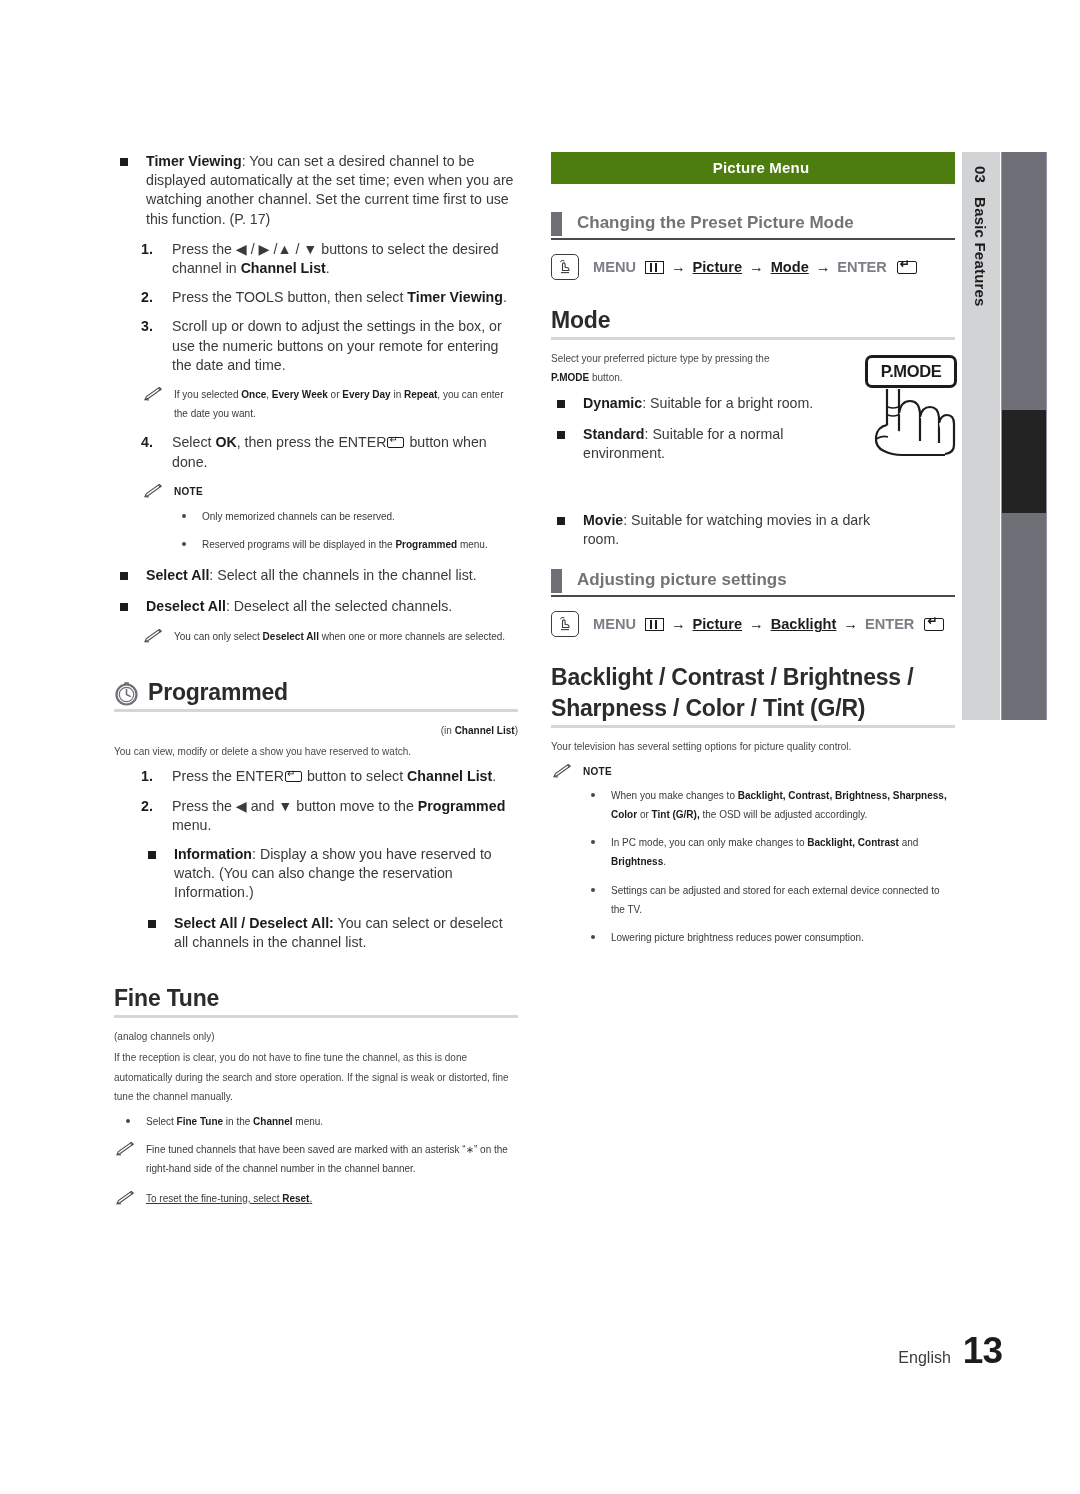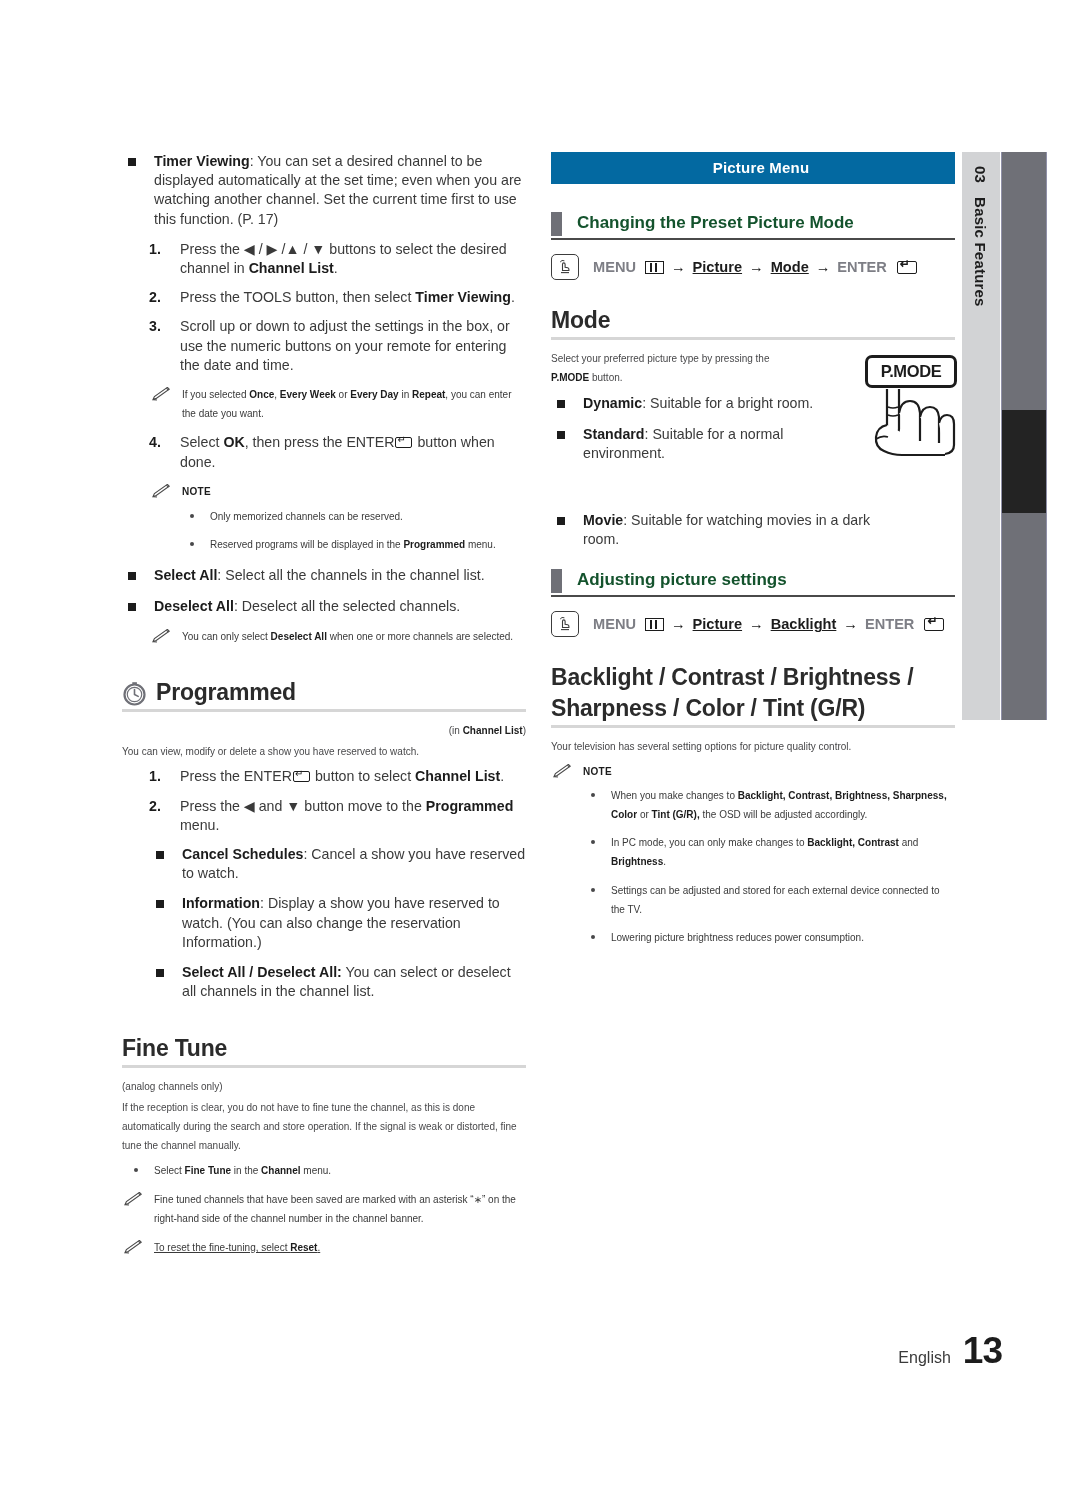--- a/index.html
+++ b/index.html
@@ -16,21 +16,21 @@
     overflow: hidden;
   }
   .page {
     position: absolute;
     inset: 0;
   }
 
   
   .col-left {
     position: absolute;
-    left: 122px;
+    left: 114px;
     top: 152px;
     width: 404px;
   }
   .col-right {
     position: absolute;
     left: 551px;
     top: 152px;
     width: 404px;
   }
 
@@ -134,36 +134,36 @@
     margin: 0 0 9px 0;
   }
   .clock-icon {
     position: absolute;
     left: 0;
     top: 3px;
   }
 
   
   .banner {
-    background: #0369a1;
+    background: #4d7c0f;
     color: #ffffff;
     font-size: 15px;
     font-weight: bold;
     text-align: center;
     padding: 7px 0 8px 16px;
     letter-spacing: .2px;
   }
 
   
   .sub-head {
     position: relative;
     padding-left: 26px;
     font-size: 17px;
     font-weight: bold;
-    color: #14532d;
+    color: #737373;
     line-height: 26px;
     margin: 0;
   }
   .sub-head .blk {
     position: absolute;
     left: 0;
     top: 2px;
     width: 11px;
     height: 24px;
     background: #6f7077;
@@ -443,24 +443,20 @@
 
     <div class="num-item">
       <span class="num">1.</span>
       <span>Press the ENTER</span><span class="enter-inline"></span><span> button to select </span><b>Channel List</b><span>.</span>
     </div>
     <div class="num-item">
       <span class="num">2.</span>
       <span>Press the ◀ and ▼ button move to the </span><b>Programmed</b><span> menu.</span>
     </div>
 
-    <div class="sq-item indent-1">
-      <span class="sq"></span>
-      <b>Cancel Schedules</b><span>: Cancel a show you have reserved to watch.</span>
-    </div>
     <div class="sq-item indent-1">
       <span class="sq"></span>
       <b>Information</b><span>: Display a show you have reserved to watch. (You can also change the reservation Information.)</span>
     </div>
     <div class="sq-item indent-1">
       <span class="sq"></span>
       <b>Select All / Deselect All:</b><span> You can select or deselect all channels in the channel list.</span>
     </div>
 
     <div class="h-big sp-top-32">Fine Tune</div>

